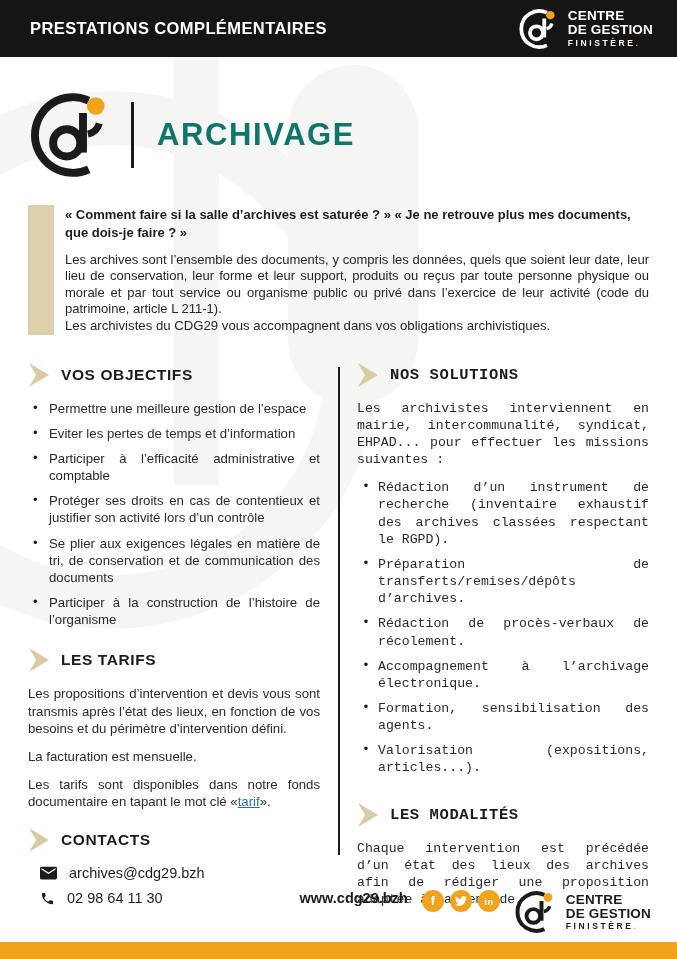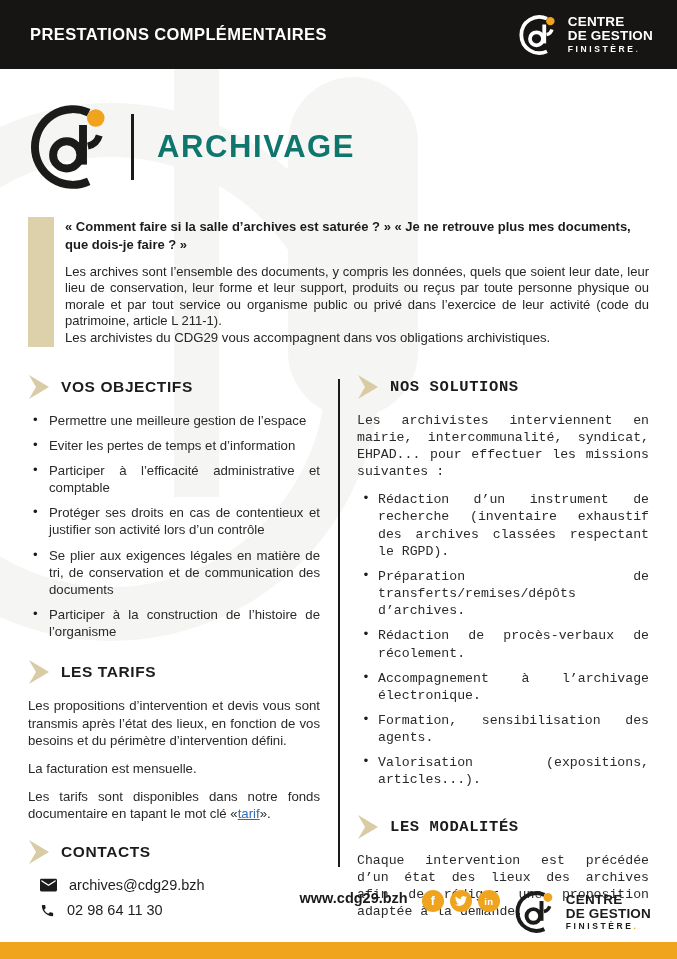--- a/index.html
+++ b/index.html
@@ -1,19 +1,19 @@
 <!DOCTYPE html>
 <html><head>
 <meta charset="utf-8">
 <style>
   html,body{margin:0;padding:0;width:677px;height:959px;}
   body{font-family:"Liberation Sans",sans-serif;background:#ffffff;overflow:hidden;display:flex;flex-direction:column;}
 
   
-  .topbar{height:69px;background:#161514;display:flex;align-items:center;justify-content:space-between;padding:0 24px 0 30px;flex:0 0 auto;}
+  .topbar{height:57px;background:#161514;display:flex;align-items:center;justify-content:space-between;padding:0 24px 0 30px;flex:0 0 auto;}
   .topbar-title{color:#ffffff;font-weight:700;font-size:16.5px;letter-spacing:.4px;}
 
   
   .brand{display:flex;align-items:center;gap:8px;}
   .brand-mark{display:block;}
   .brand-text{display:flex;flex-direction:column;line-height:1.02;}
   .brand-text .l1,.brand-text .l2{font-weight:800;font-size:13.5px;letter-spacing:.2px;}
   .brand-text .l3{font-size:8.5px;font-weight:700;letter-spacing:2.6px;margin-top:2px;}
   .brand--light .brand-text{color:#ffffff;}
   .brand--dark .brand-text{color:#1b1b1a;}

